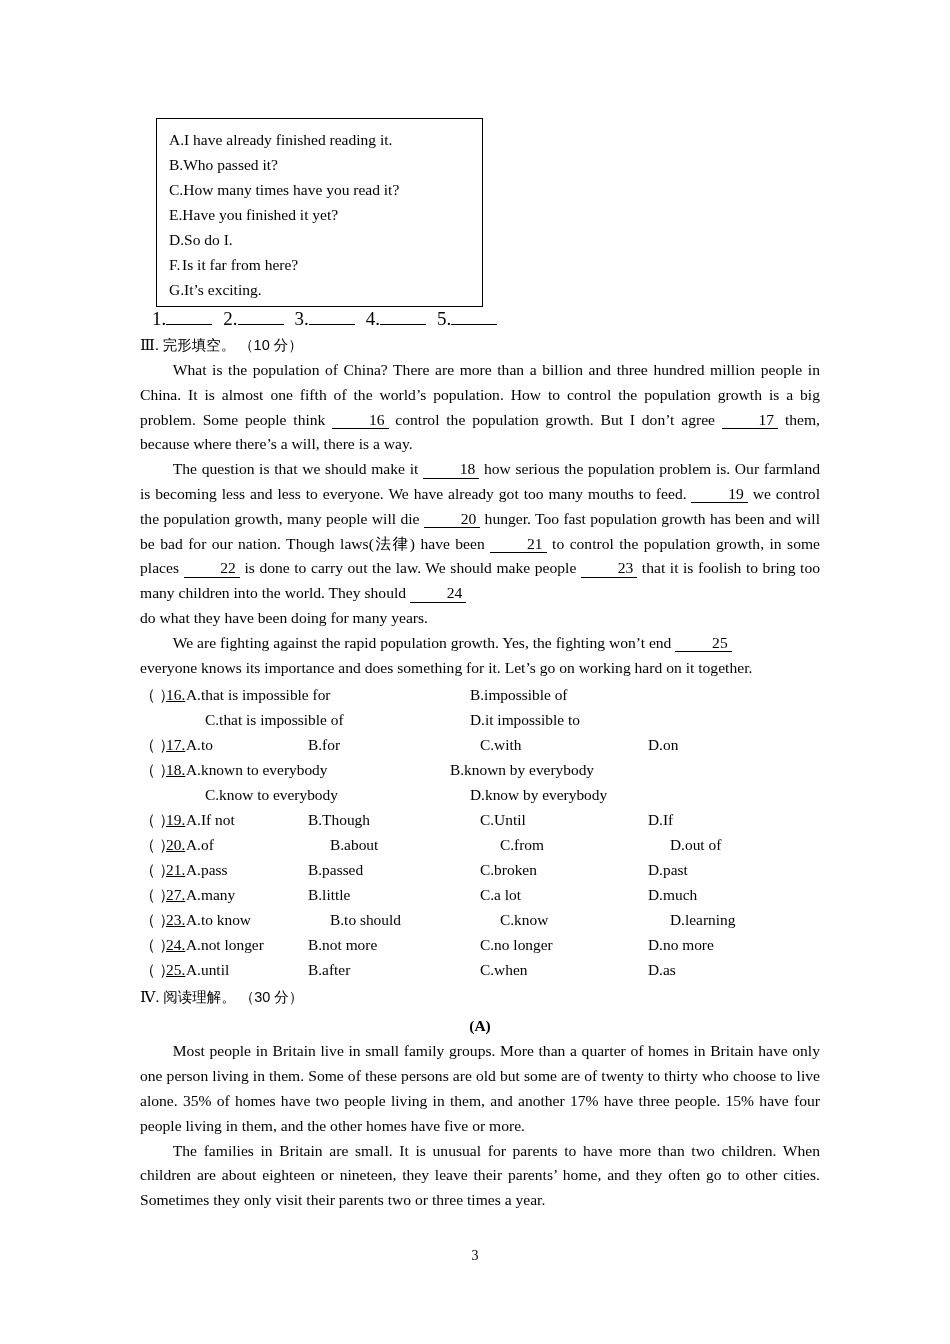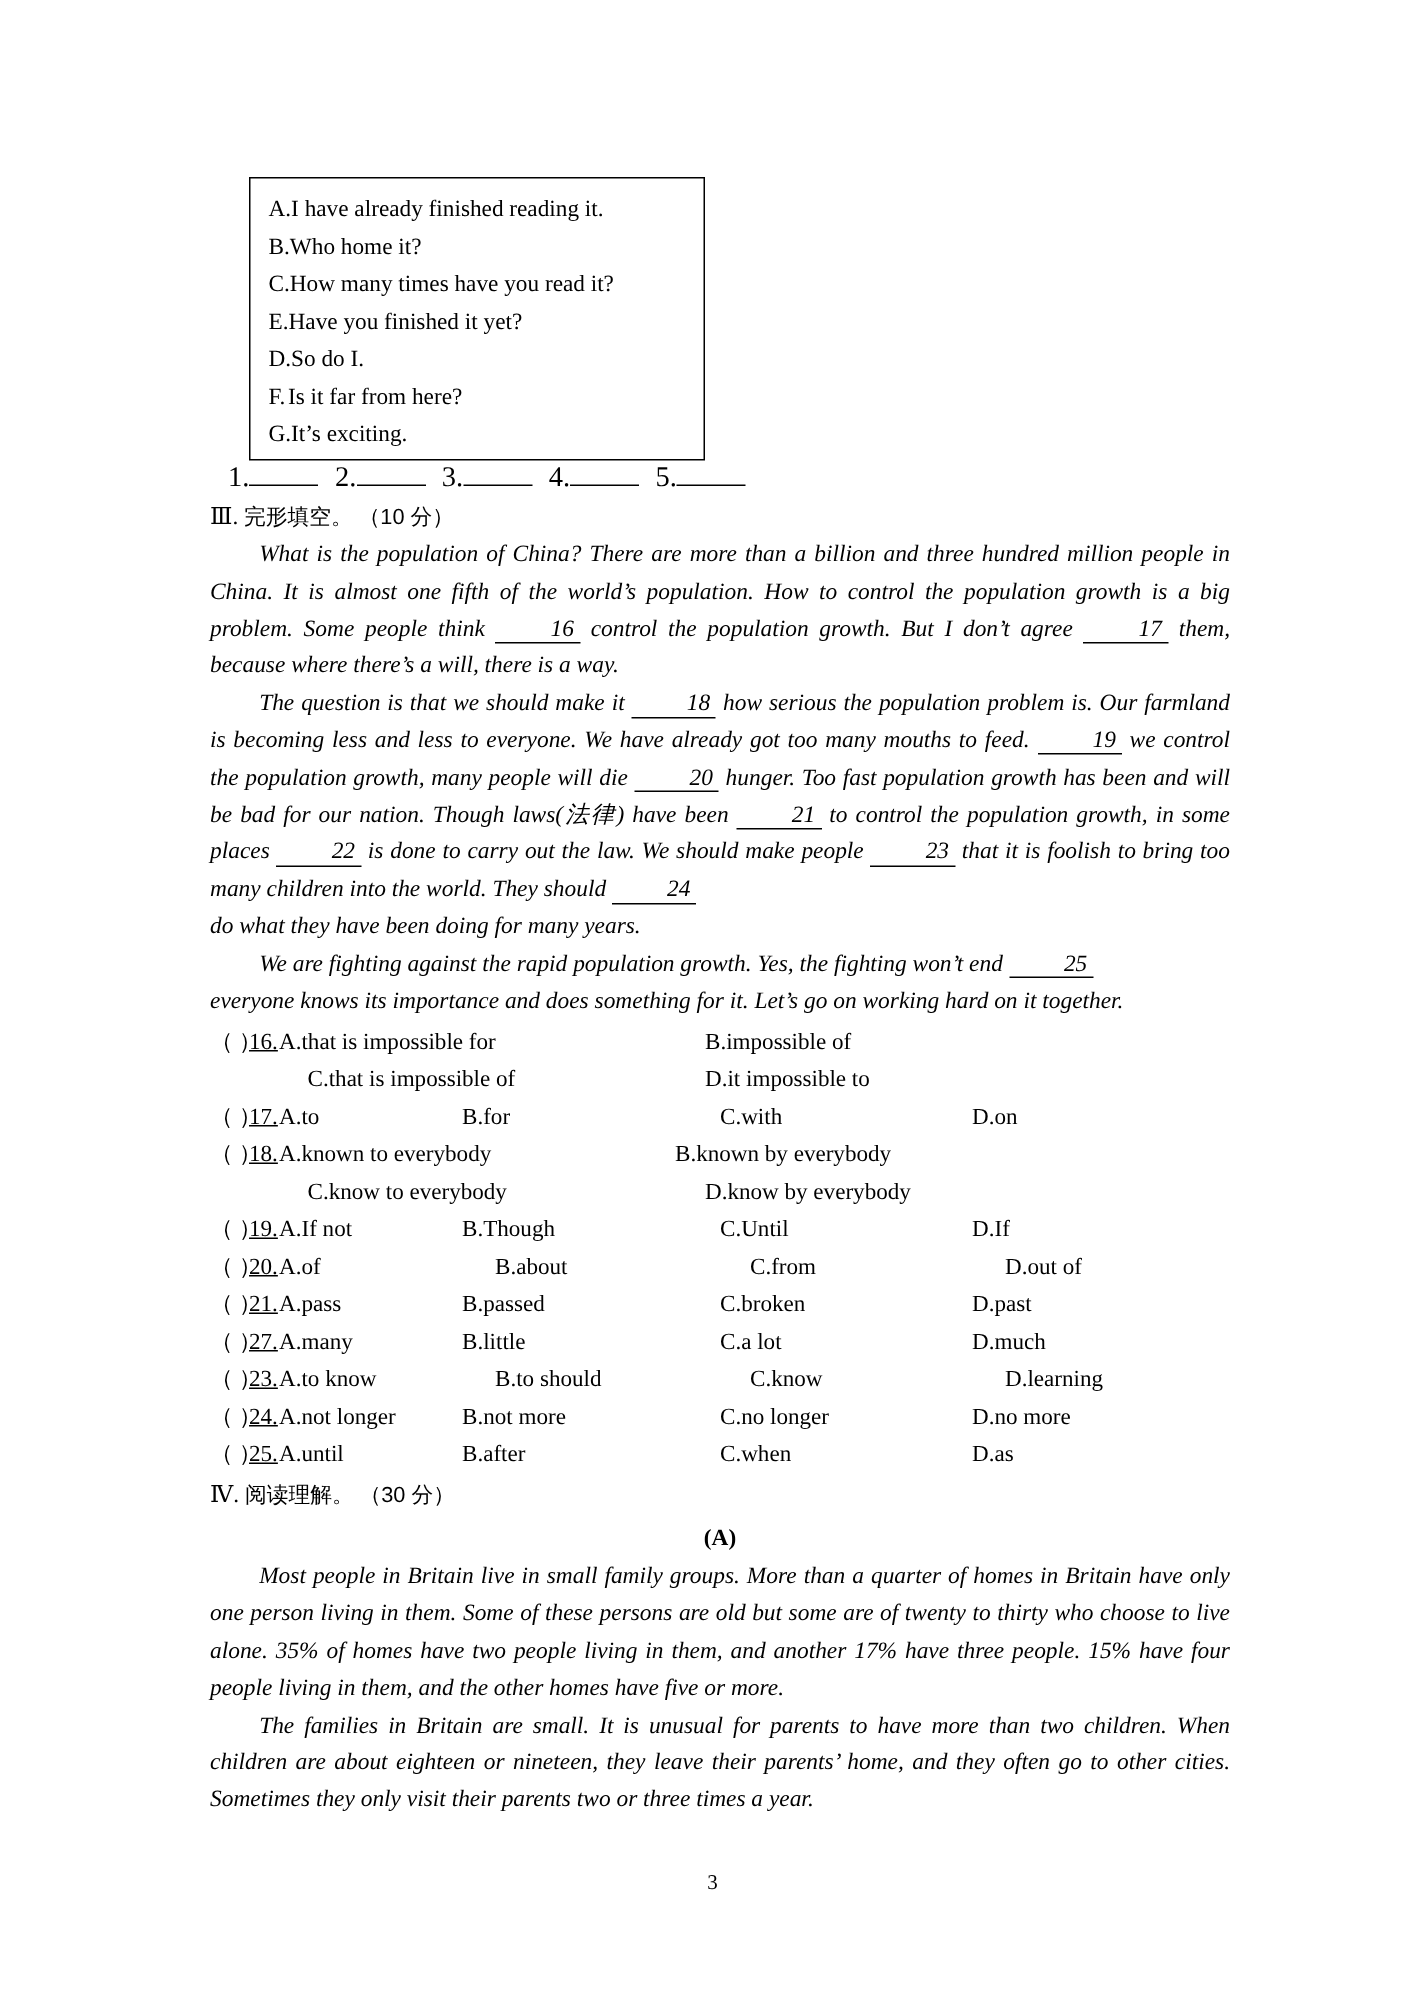--- a/index.html
+++ b/index.html
@@ -27,22 +27,22 @@
   .content {
     position: absolute;
     left: 140px;
     top: 118px;
     width: 680px;
   }
 
   
   .option-box {
     border: 1px solid #000000;
-    margin-left: 26px;
-    width: 304px;
+    margin-left: 16px;
+    width: 327px;
     padding: 8px 0 4px 12px;
     box-sizing: border-box;
   }
   .option-box .opt-line {
     font-size: 15.5px;
     line-height: 25px;
     white-space: nowrap;
   }
   .opt-key {
     display: inline-block;
@@ -79,21 +79,20 @@
   }
 
   
   .para {
     font-size: 15.6px;
     line-height: 24.8px;
     text-align: justify;
     text-justify: inter-word;
     margin: 0;
     padding: 0;
-    font-style: italic;
   }
   .para.indent { text-indent: 2.1em; }
 
   .gap {
     display: inline-block;
     border-bottom: 1px solid #000;
     text-align: center;
     padding: 0 4px;
     line-height: 1.05;
   }
@@ -146,21 +145,21 @@
 </style>
 </head>
 <body>
 
 <div class="page">
 
   <div class="content">
 
     <div class="option-box">
       <div class="opt-line"><span class="opt-key">A.</span><span>I have already finished reading it.</span></div>
-      <div class="opt-line"><span class="opt-key">B.</span><span>Who home it?</span></div>
+      <div class="opt-line"><span class="opt-key">B.</span><span>Who passed it?</span></div>
       <div class="opt-line"><span class="opt-key">C.</span><span>How many times have you read it?</span></div>
       <div class="opt-line"><span class="opt-key">E.</span><span>Have you finished it yet?</span></div>
       <div class="opt-line"><span class="opt-key">D.</span><span>So do I.</span></div>
       <div class="opt-line"><span class="opt-key">F.</span><span>Is it far from here?</span></div>
       <div class="opt-line"><span class="opt-key">G.</span><span>It’s exciting.</span></div>
     </div>
 
     <div class="answer-row">
       <span class="ans-item"><span>1.</span><span class="blank-line"></span></span><span class="ans-item"><span>2.</span><span class="blank-line"></span></span><span class="ans-item"><span>3.</span><span class="blank-line"></span></span><span class="ans-item"><span>4.</span><span class="blank-line"></span></span><span class="ans-item"><span>5.</span><span class="blank-line"></span></span>
     </div>

